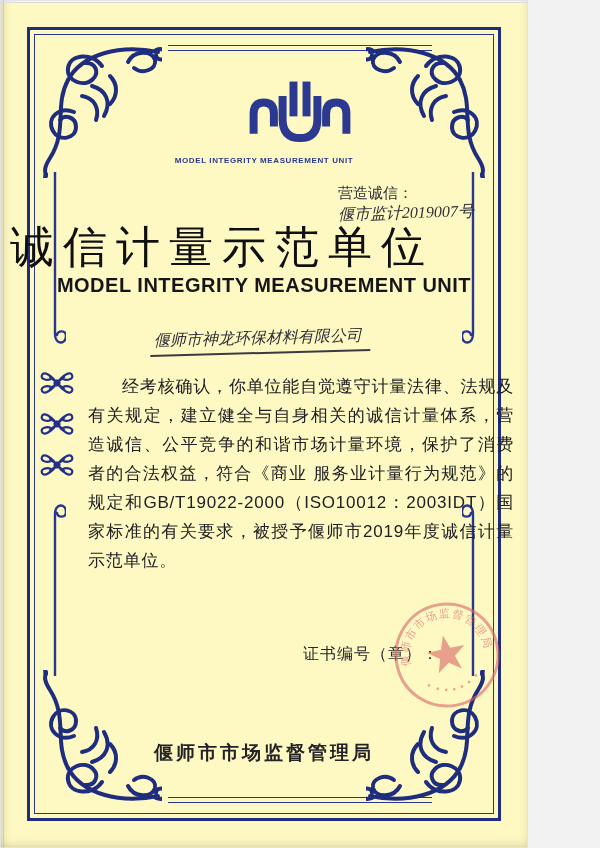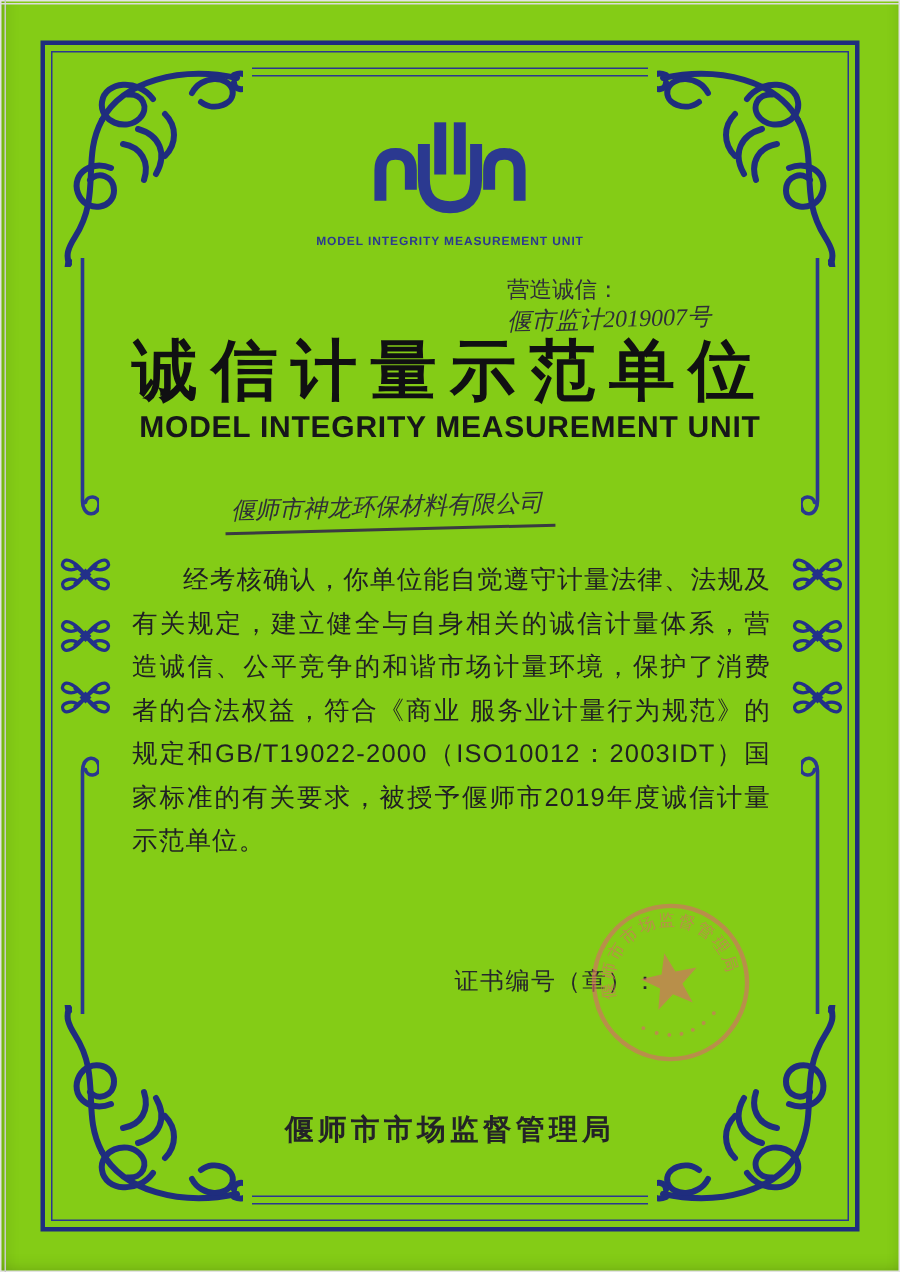--- a/index.html
+++ b/index.html
@@ -1,17 +1,17 @@
 <!DOCTYPE html>
 <html><head>
 <meta charset="utf-8">
 <style>
   html,body{margin:0;padding:0;background:#f2f2f2;}
   .cert{
-    position:relative;width:600px;height:848px;background:#84cc16;
+    position:relative;width:528px;height:848px;background:#fef9c3;
     font-family:"Liberation Sans",sans-serif;color:#1c1c1e;overflow:hidden;
     box-shadow:inset 0 0 0 1px #e3e3e3, inset 10px 0 12px -10px rgba(0,0,0,.25),
                inset -8px 0 10px -8px rgba(0,0,0,.12), inset 0 -10px 12px -10px rgba(0,0,0,.22);
   }
   .scan-edge-left{position:absolute;left:3px;top:0;width:1px;height:100%;background:#c9c9c9;}
   .scan-edge-top{position:absolute;left:0;top:2px;width:100%;height:1px;background:#dcdcdc;}
 
   
   .frame-outer{position:absolute;inset:27px;border:3.5px solid #1f2d7e;pointer-events:none;}
   .frame-inner{position:absolute;inset:34px;border:1px solid #2a3790;pointer-events:none;}
@@ -33,23 +33,23 @@
   .bfly-stack.left{left:39px;}
   .bfly-stack.right{left:527px;}
 
   
   .logo-emblem{position:absolute;left:242px;top:74px;}
   .logo-caption{position:absolute;left:0;top:156px;width:100%;text-align:center;
     font-size:8px;font-weight:bold;color:#2b3990;letter-spacing:.6px;}
   .certno{position:absolute;left:338px;top:184px;width:190px;font-size:15px;color:#2e2e38;}
   .handwrite{font-family:cursive;font-style:italic;display:inline-block;transform:rotate(-1.5deg);}
   .certno .handwrite{font-size:16px;}
-  .title{position:absolute;left:0;top:218px;width:100%;text-align:center;margin:0;
-    font-family:"Liberation Serif",serif;font-weight:bold;font-size:44px;
-    letter-spacing:9px;color:#101012;}
+  .title{position:absolute;left:0;top:218px;width:100%;text-align:left;margin:0;
+    font-family:"Liberation Serif",serif;font-weight:normal;font-size:44px;
+    letter-spacing:9px;color:#101012;padding-left:10px;}
   .subtitle{position:absolute;left:0;top:274px;width:100%;text-align:center;
     font-weight:bold;font-size:20px;letter-spacing:.5px;color:#16161a;}
   .awardee{position:absolute;left:150px;top:328px;font-size:16px;color:#2e2e38;}
   .awardee .uline{display:inline-block;min-width:212px;border-bottom:2px solid #3a3a42;
     padding:0 4px 3px 4px;}
   .body-text{position:absolute;left:88px;top:372px;width:426px;margin:0;
     font-size:17px;line-height:29px;letter-spacing:.8px;text-align:justify;
     text-indent:2em;color:#202024;}
   .issuer-row{position:absolute;left:303px;top:644px;font-size:16px;letter-spacing:1px;color:#26262c;}
   .seal{position:absolute;left:388px;top:596px;width:118px;height:118px;opacity:.62;}

